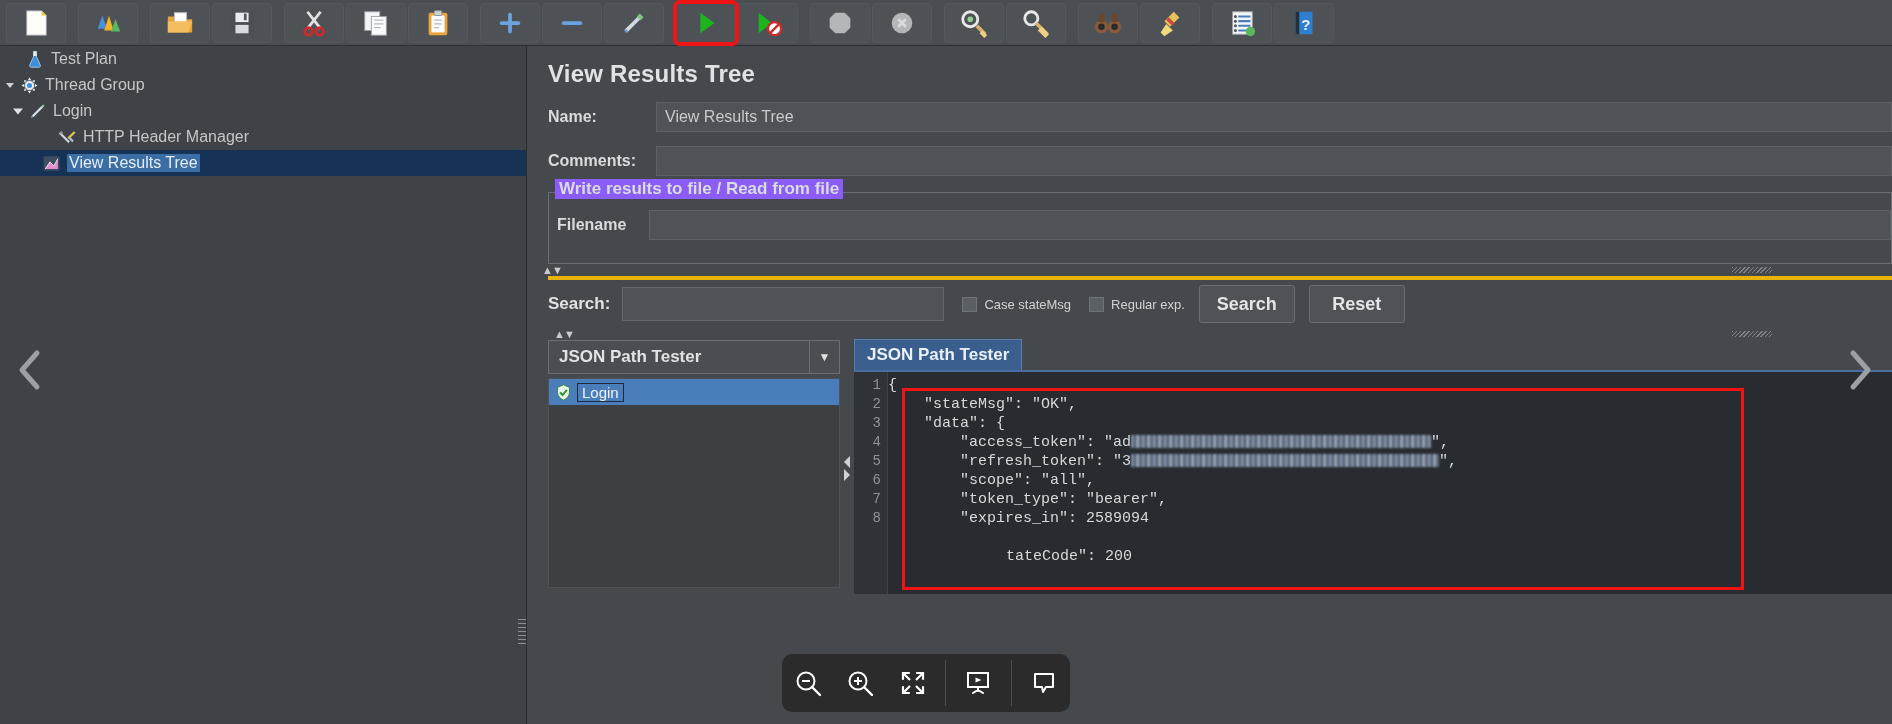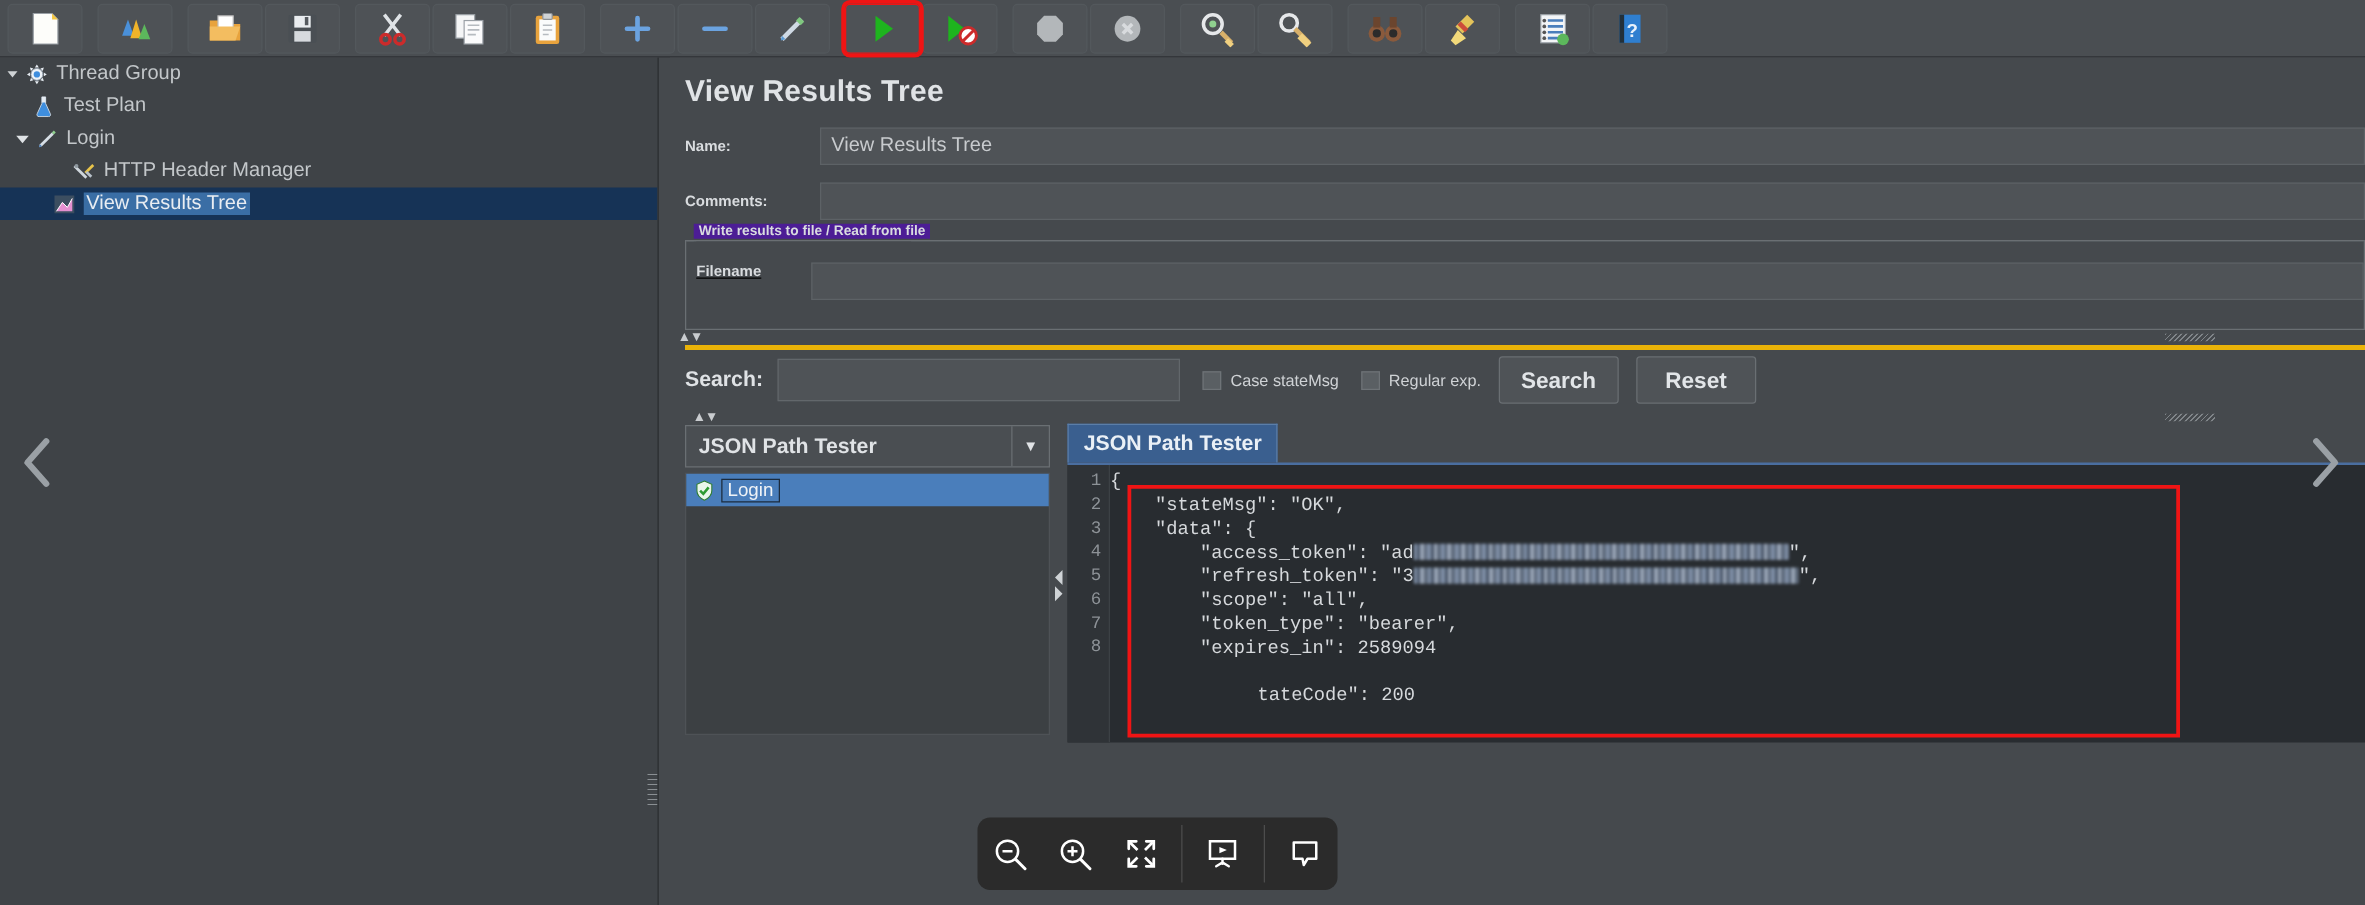--- a/index.html
+++ b/index.html
@@ -51,47 +51,47 @@
   
   .right-panel {
     position: absolute; left: 536px; top: 46px; width: 1356px; height: 678px;
     background: #45494d; overflow: hidden;
   }
   .panel-title {
     font-size: 24px; font-weight: bold; color: #e0e3e6;
     padding: 14px 0 0 12px; letter-spacing: 0.2px;
   }
   .frow { display: flex; align-items: center; margin-top: 14px; padding-left: 12px; }
-  .flabel { font-size: 12px; font-weight: bold; color: #d9dcdf; width: 108px; }
+  .flabel { font-size: 16px; font-weight: bold; color: #d9dcdf; width: 108px; }
   .ftext {
     flex: 1; height: 30px; background: #4f5357;
     border: 1px solid #5d6266;
     color: #c8cbce; font-size: 16px;
     display: flex; align-items: center; padding: 0 8px;
     margin-right: 0px;
   }
 
   .groupbox {
     margin: 16px 0 0 12px; padding-top: 0px;
     border: 1px solid #6a6f73; border-top: none;
     position: relative; height: 72px;
   }
   .groupbox::before, .groupbox::after {
     content:""; position:absolute; top:0; height:1px; background:#6a6f73;
   }
   .groupbox::before { left:0; width:8px; }
   .groupbox::after { left:0; right:0; width:auto; top:0; }
   .gb-legend {
     position: absolute; top: -13px; left: 6px;
-    background: #4c1d95; padding: 0 4px;
-    font-size: 11px; font-weight: bold; color: #d9dcdf; z-index: 2;
+    background: #8b5cf6; padding: 0 4px;
+    font-size: 17px; font-weight: bold; color: #d9dcdf; z-index: 2;
   }
   .gb-line-l { position:absolute; top:0; left:0; width:6px; height:1px; background:#6a6f73; }
   .gb-line-r { position:absolute; top:0; left:180px; right:0; height:1px; background:#6a6f73; }
-  .gb-inner { display:flex; align-items:flex-start; padding: 18px 0 16px 0; text-decoration: underline; }
+  .gb-inner { display:flex; align-items:center; padding: 18px 0 16px 0; }
   .gb-inner .flabel { width: 100px; padding-left: 8px; }
 
   .splitbar {
     height: 12px; background:#45494d; display:flex; align-items:center;
     position: relative;
   }
   .splitbar .arrows { font-size: 11px; color:#c9cccf; letter-spacing:-1px; padding-left: 6px; line-height:12px;}
   .splitbar .grip { position:absolute; right:120px; top:3px; width: 40px; height:6px;
      background: repeating-linear-gradient(135deg,#8a8f93 0 1px,transparent 1px 3px); opacity:.85;}
 
@@ -343,45 +343,45 @@
       <svg class="tb-ico" viewBox="0 0 32 32">
         <rect x="7" y="4" width="18" height="24" fill="#2f7fd0"></rect>
         <rect x="7" y="4" width="4" height="24" fill="#23303a"></rect>
         <text x="18" y="23" font-size="16" font-weight="bold" fill="#e9f2fb" text-anchor="middle" font-family="Liberation Sans, sans-serif">?</text>
       </svg>
     </div>
   </div>
 
   <div class="tree-panel">
 
-    <div class="tree-row" style="padding-left:2px">
-      <span class="twist">
-        <svg width="10" height="10" viewBox="0 0 10 10">
-            <path d="M1 3h8L5 8z" fill="#cfd3d6"></path>
-          </svg>
-      </span>
-      <span class="t-ico">
-        <svg width="19" height="19" viewBox="0 0 24 24">
-          <path d="M12 2l2 3h-4zM12 22l-2-3h4zM2 12l3-2v4zM22 12l-3 2v-4zM5 5l3.5 1L6 8.5zM19 19l-3.5-1 2.5-2.5zM19 5l-1 3.5L15.5 6zM5 19l1-3.5 2.5 2.5z" fill="#e8eef4"></path>
-          <circle cx="12" cy="12" r="6" fill="#eef3f8" stroke="#9aa6b2"></circle>
-          <circle cx="12" cy="12" r="3.2" fill="#3e8ede"></circle>
-        </svg>
-      </span>
-      <span class="lbl">Thread Group</span>
-    </div>
-
     <div class="tree-row" style="padding-left:8px">
       <span class="twist"></span>
       <span class="t-ico">
         <svg width="18" height="18" viewBox="0 0 24 24">
           <path d="M10 2h4v7l5 11a2 2 0 0 1-2 3H7a2 2 0 0 1-2-3l5-11z" fill="#3e8ede" stroke="#cfd8e0"></path>
           <path d="M10 2h4v6h-4z" fill="#e6ecf2"></path>
         </svg>
       </span>
       <span class="lbl">Test Plan</span>
+    </div>
+
+    <div class="tree-row" style="padding-left:2px">
+      <span class="twist">
+        <svg width="10" height="10" viewBox="0 0 10 10">
+            <path d="M1 3h8L5 8z" fill="#cfd3d6"></path>
+          </svg>
+      </span>
+      <span class="t-ico">
+        <svg width="19" height="19" viewBox="0 0 24 24">
+          <path d="M12 2l2 3h-4zM12 22l-2-3h4zM2 12l3-2v4zM22 12l-3 2v-4zM5 5l3.5 1L6 8.5zM19 19l-3.5-1 2.5-2.5zM19 5l-1 3.5L15.5 6zM5 19l1-3.5 2.5 2.5z" fill="#e8eef4"></path>
+          <circle cx="12" cy="12" r="6" fill="#eef3f8" stroke="#9aa6b2"></circle>
+          <circle cx="12" cy="12" r="3.2" fill="#3e8ede"></circle>
+        </svg>
+      </span>
+      <span class="lbl">Thread Group</span>
     </div>
 
     <div class="tree-row" style="padding-left:10px">
       <span class="twist">
         <svg width="12" height="12" viewBox="0 0 12 12">
             <path d="M1 3.5h10L6 9.5z" fill="#dfe3e6"></path>
           </svg>
       </span>
       <span class="t-ico">
         <svg width="19" height="19" viewBox="0 0 24 24">

